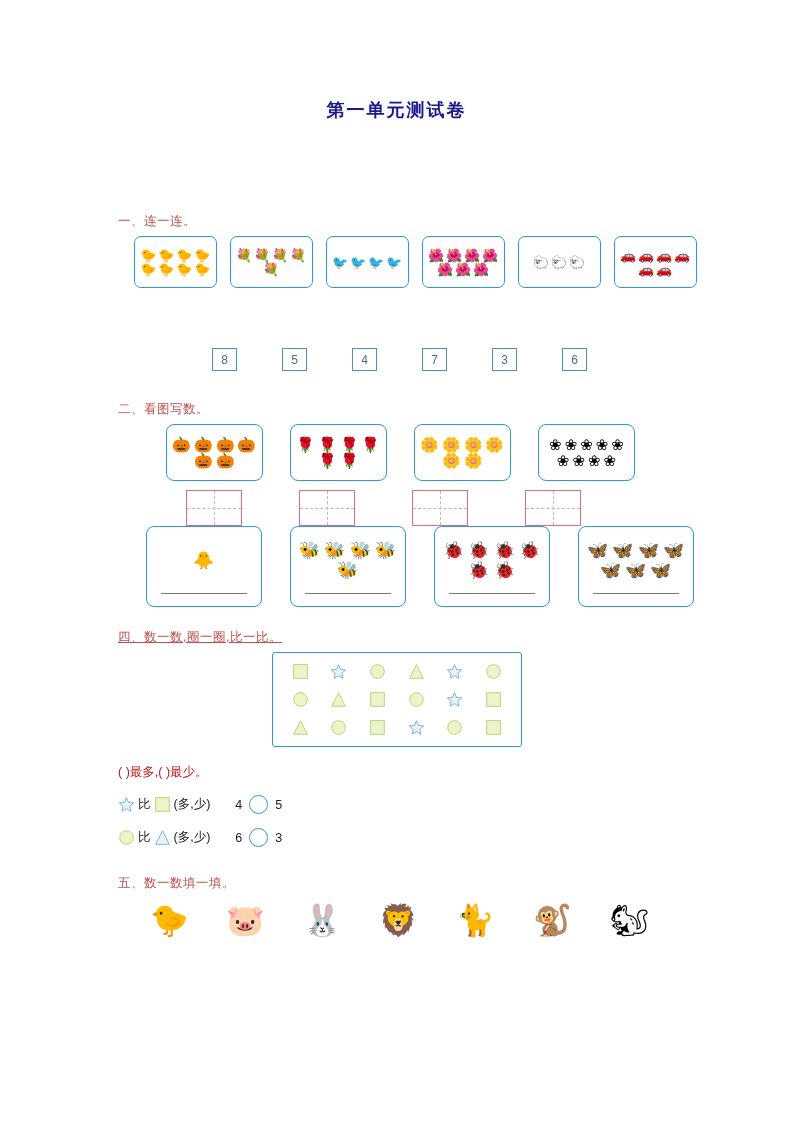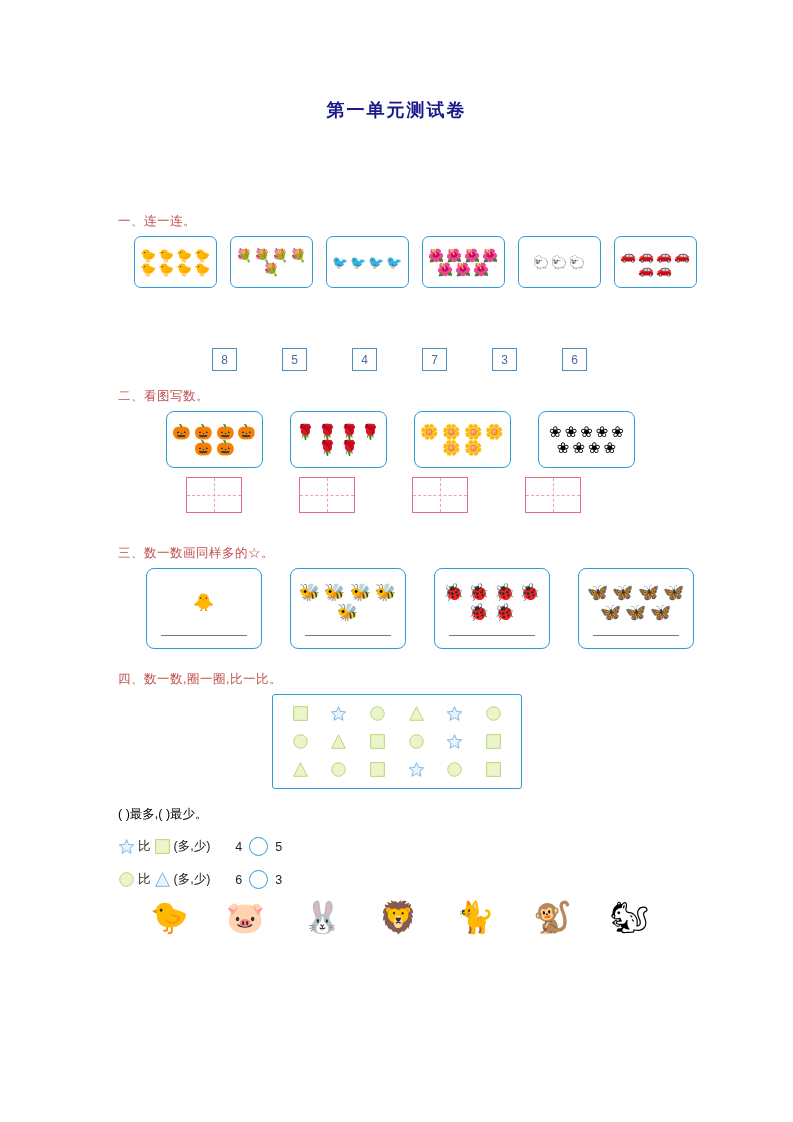--- a/index.html
+++ b/index.html
@@ -74,21 +74,21 @@
     border: 1px solid #4a90c2;
     display: flex;
     align-items: center;
     justify-content: center;
     font-size: 12px;
     color: #4a6a9a;
     background: #fff;
   }
 
   
-  .sec2-head { margin-top: 17px; }
+  .sec2-head { margin-top: 30px; }
   .s2-row {
     display: flex;
     margin-left: 166px;
     gap: 27px;
   }
   .s2-card {
     width: 97px;
     height: 57px;
     border: 1px solid #2e9bd6;
     border-radius: 8px;
@@ -152,39 +152,39 @@
     gap: 2px 4px;
   }
   .s3-card .glyph { font-size: 17px; line-height: 18px; }
   .s3-card .ansline {
     position: absolute;
     left: 14px; right: 14px; bottom: 12px;
     border-bottom: 1px solid #777;
   }
 
   
-  .sec4-head { margin-top: 22px; }
+  .sec4-head { margin-top: 22px; text-decoration: underline; }
   .shapes-box {
     width: 250px;
     margin-left: 272px;
     border: 1px solid #2e9bd6;
     border-radius: 3px;
     padding: 10px 8px;
     box-sizing: border-box;
     display: grid;
     grid-template-columns: repeat(6, 1fr);
     row-gap: 11px;
     justify-items: center;
     align-items: center;
   }
   .sh { width: 17px; height: 17px; display: block; }
   .q-line {
     margin-left: 118px;
     font-size: 12.5px;
-    color: #000000;
+    color: #b91c1c;
   }
   .q1 { margin-top: 17px; }
   .cmp-line {
     margin-left: 118px;
     margin-top: 14px;
     font-size: 12.5px;
     display: flex;
     align-items: center;
     gap: 3px;
     color: #222;
@@ -312,21 +312,20 @@
         <span class="glyph">❀</span>
     </div>
   </div>
   <div class="s2-grid-row">
     <div class="tian"></div>
     <div class="tian"></div>
     <div class="tian"></div>
     <div class="tian"></div>
   </div>
 
-  <div class="section-head sec3-head">三、数一数画同样多的☆。</div>
   <div class="s3-row">
     <div class="s3-card">
       <span class="glyph">🐥</span>
       <span class="ansline"></span>
     </div>
     <div class="s3-card">
       <span class="glyph">🐝</span>
         <span class="glyph">🐝</span>
         <span class="glyph">🐝</span>
         <span class="glyph">🐝</span>
@@ -438,20 +437,21 @@
     <span>比</span>
     <svg class="sh" viewBox="0 0 20 20">
         <polygon points="10,2 18,18 2,18" fill="#e8f4fb" stroke="#6aa9d8"></polygon>
       </svg>
     <span>(多,少)</span>
     <span class="gap-num">6</span>
     <span class="circle-ans"></span>
     <span>3</span>
   </div>
 
+  <div class="section-head sec5-head">五、数一数填一填。</div>
   <div class="s5-row">
     <span class="glyph">🐤</span>
     <span class="glyph">🐷</span>
     <span class="glyph">🐰</span>
     <span class="glyph">🦁</span>
     <span class="glyph">🐈</span>
     <span class="glyph">🐒</span>
     <span class="glyph">🐿</span>
   </div>
 

